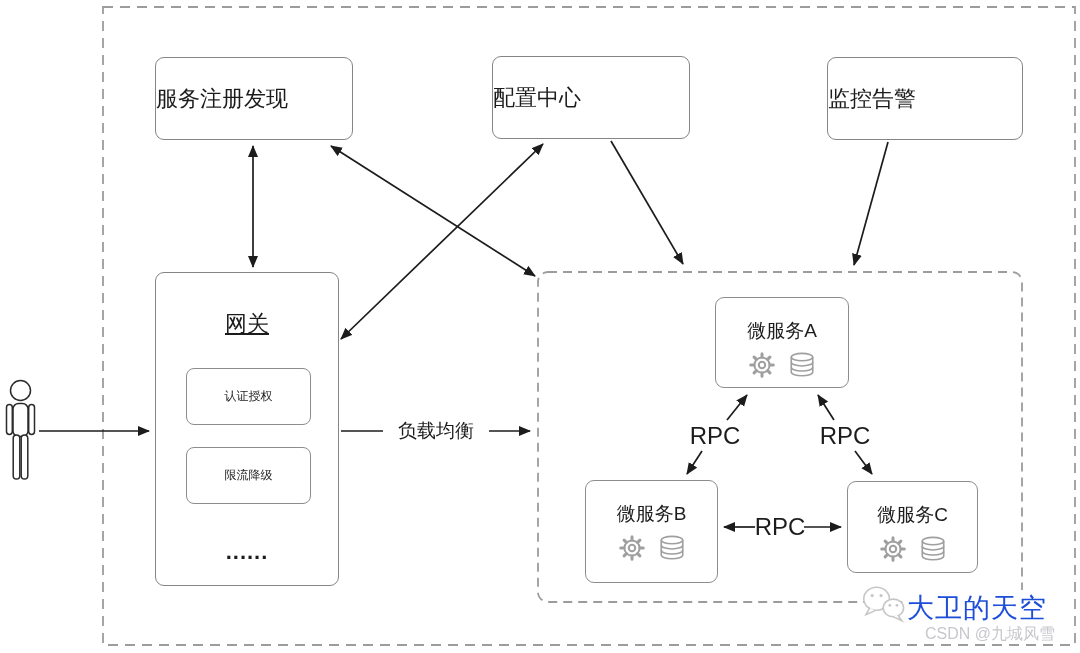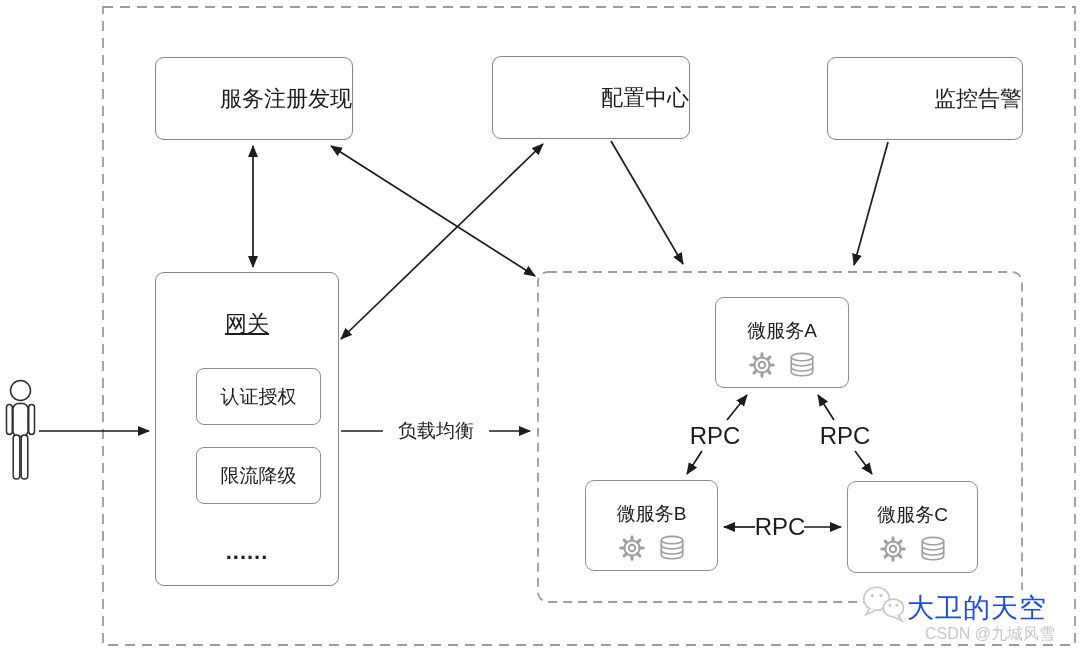--- a/index.html
+++ b/index.html
@@ -3,29 +3,29 @@
 <meta charset="utf-8">
 <style>
   html,body{margin:0;padding:0;background:#ffffff;}
   .canvas{
     position:relative;width:1080px;height:653px;background:#ffffff;
     font-family:"Liberation Sans",sans-serif;color:#1c1c1c;overflow:hidden;
   }
   .overlay{position:absolute;left:0;top:0;width:1080px;height:653px;}
   .box{
     position:absolute;background:#ffffff;border:1.5px solid #858585;border-radius:9px;
-    box-sizing:border-box;display:flex;align-items:center;justify-content:flex-end;
+    box-sizing:border-box;display:flex;align-items:center;justify-content:flex-start;
     font-size:22px;color:#1c1c1c;
   }
   .gateway{justify-content:flex-start;flex-direction:column;}
   .gateway-title{position:absolute;top:36px;left:0;width:100%;text-align:center;font-size:22px;text-decoration:underline;}
   .subbox{
     position:absolute;left:30px;width:125px;height:57px;background:#fff;
     border:1.5px solid #8d8d8d;border-radius:8px;display:flex;align-items:center;
-    justify-content:center;font-size:19px;box-sizing:border-box;margin-left:10px;
+    justify-content:center;font-size:12px;box-sizing:border-box;
   }
   .dots{position:absolute;top:266px;left:0;width:100%;text-align:center;font-size:22px;font-weight:bold;letter-spacing:1px;}
   .service{
     position:absolute;background:#fff;border:1.5px solid #8d8d8d;border-radius:9px;
     box-sizing:border-box;display:flex;flex-direction:column;align-items:center;
   }
   .service-label{margin-top:20px;font-size:19px;}
   .icon-row{display:flex;align-items:center;gap:12px;margin-top:7px;}
   .edge-label{position:absolute;text-align:center;}
   .lb-label{font-size:19px;background:#ffffff;padding:0 6px;line-height:24px;}
@@ -103,21 +103,21 @@
         <path d="M22,14h3.3 M19.6,19.6l2.3,2.3 M14,22v3.3 M8.4,19.6l-2.3,2.3 M6,14H2.7 M8.4,8.4L6.1,6.1 M14,6V2.7 M19.6,8.4l2.3,-2.3" stroke="#9f9f9f" stroke-width="3" stroke-linecap="round" fill="none"></path>
       </svg>
       <svg width="28" height="28" viewBox="0 0 30 28">
         <path d="M3.5,5.5 L3.5,21.5 A11.5,4 0 0 0 26.5,21.5 L26.5,5.5" fill="#fff" stroke="#9f9f9f" stroke-width="1.7"></path>
         <path d="M3.5,11 A11.5,4 0 0 0 26.5,11 M3.5,16.5 A11.5,4 0 0 0 26.5,16.5" fill="none" stroke="#9f9f9f" stroke-width="1.7"></path>
         <ellipse cx="15" cy="5.5" rx="11.5" ry="4" fill="#fff" stroke="#9f9f9f" stroke-width="1.7"></ellipse>
       </svg>
     </div>
   </div>
 
-  <div class="service" style="left:585px;top:480px;width:133px;height:91px;">
+  <div class="service" style="left:585px;top:480px;width:133px;height:103px;">
     <div class="service-label">微服务B</div>
     <div class="icon-row">
       <svg width="28" height="28" viewBox="0 0 28 28">
         <circle cx="14" cy="14" r="7.6" fill="#fff" stroke="#9f9f9f" stroke-width="2"></circle>
         <circle cx="14" cy="14" r="3.2" fill="#fff" stroke="#9f9f9f" stroke-width="2"></circle>
         <path d="M22,14h3.3 M19.6,19.6l2.3,2.3 M14,22v3.3 M8.4,19.6l-2.3,2.3 M6,14H2.7 M8.4,8.4L6.1,6.1 M14,6V2.7 M19.6,8.4l2.3,-2.3" stroke="#9f9f9f" stroke-width="3" stroke-linecap="round" fill="none"></path>
       </svg>
       <svg width="28" height="28" viewBox="0 0 30 28">
         <path d="M3.5,5.5 L3.5,21.5 A11.5,4 0 0 0 26.5,21.5 L26.5,5.5" fill="#fff" stroke="#9f9f9f" stroke-width="1.7"></path>
         <path d="M3.5,11 A11.5,4 0 0 0 26.5,11 M3.5,16.5 A11.5,4 0 0 0 26.5,16.5" fill="none" stroke="#9f9f9f" stroke-width="1.7"></path>

